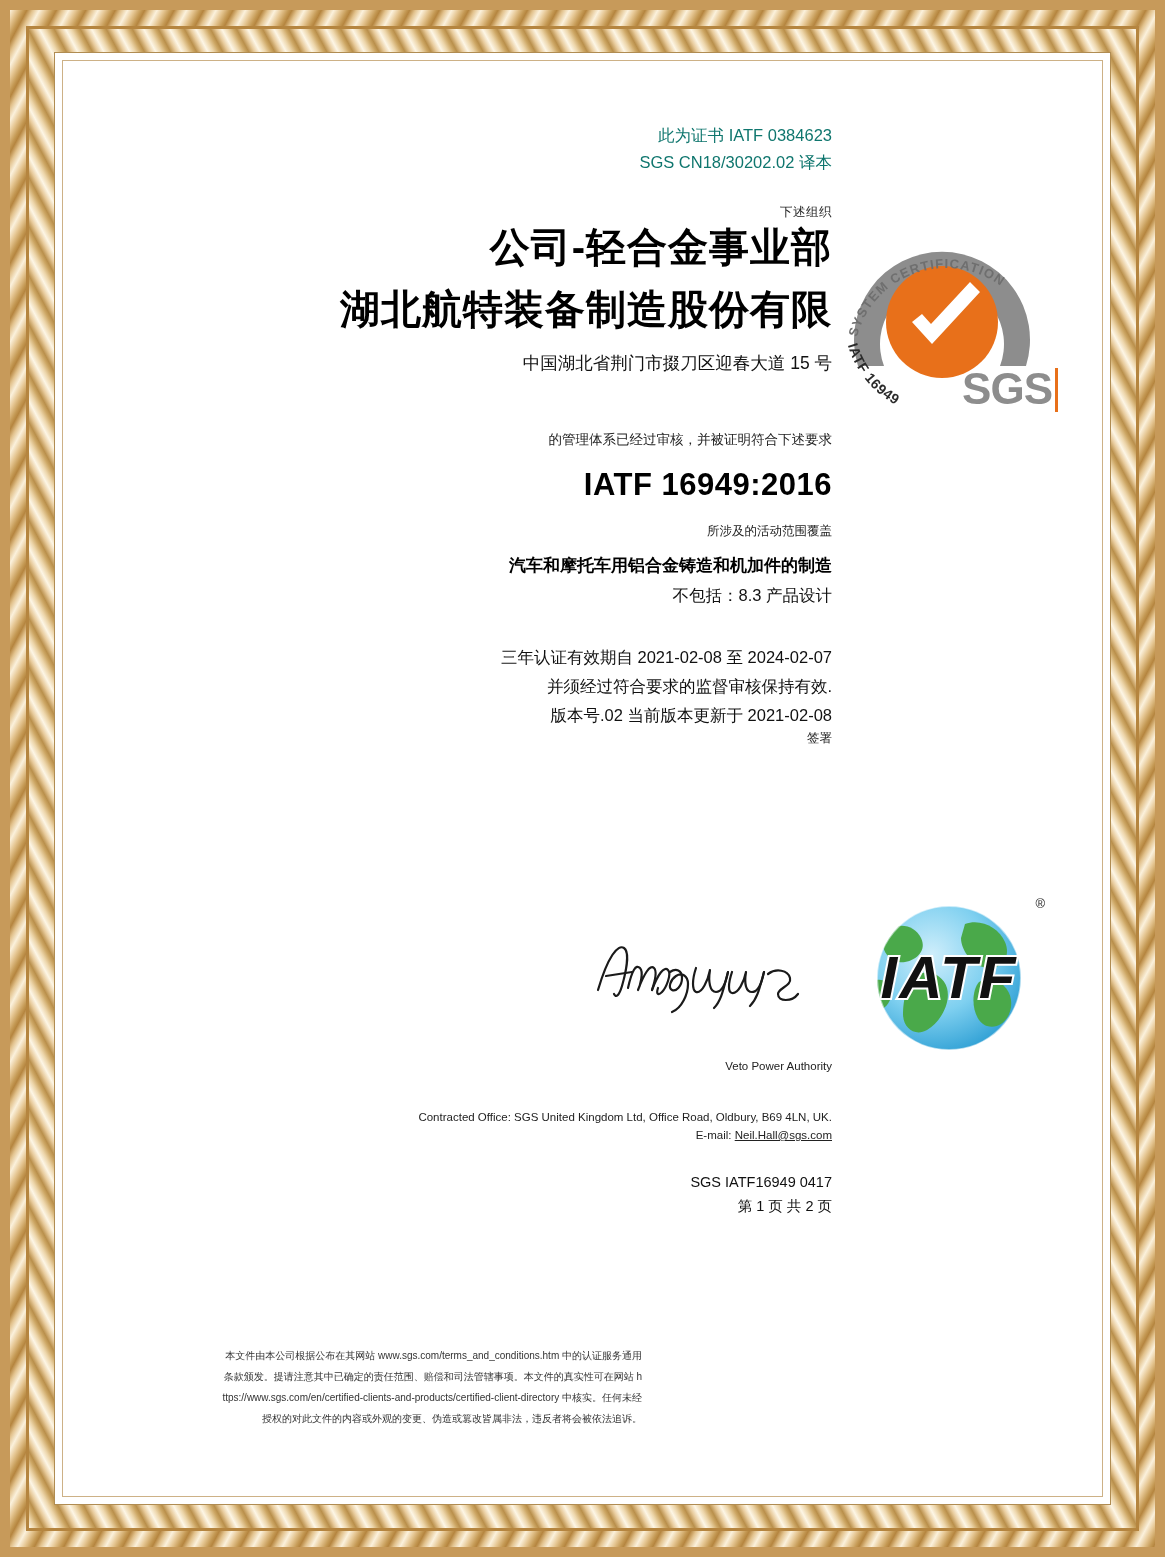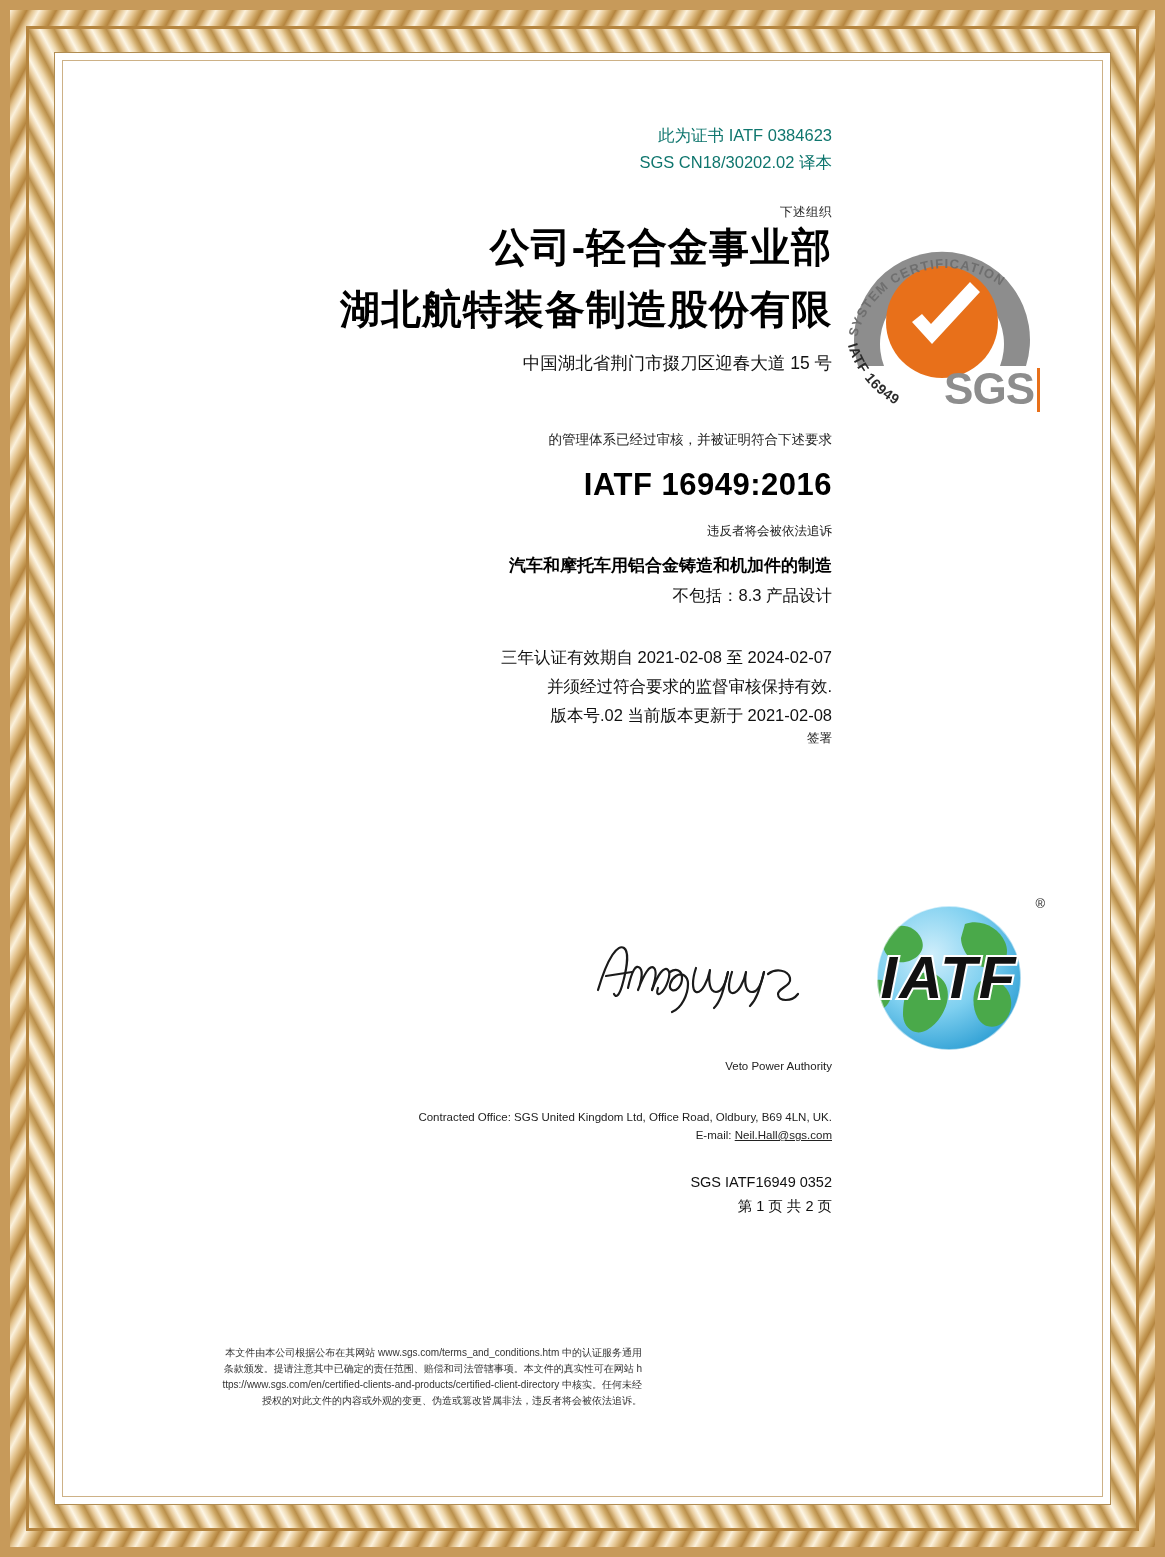--- a/index.html
+++ b/index.html
@@ -200,36 +200,36 @@
   }
 
   
   .legal {
     position: absolute;
     left: 160px;
     top: 1285px;
     width: 420px;
     text-align: right;
     font-size: 10px;
-    line-height: 16px;
+    line-height: 21px;
     color: #333;
     word-break: break-all;
   }
 
   
   .sgs-logo {
     position: absolute;
     left: 770px;
     top: 150px;
     width: 220px;
     height: 210px;
   }
   .sgs-word {
     position: absolute;
-    right: 18px;
+    right: 0;
     bottom: 6px;
     font-size: 44px;
     font-weight: bold;
     color: #8d8d8d;
     letter-spacing: -1px;
     font-family: "Liberation Sans", sans-serif;
     margin-left: 21px;
   }
   .sgs-word::after {
     content: "";
@@ -302,21 +302,21 @@
       <div class="org-name" style="margin-top:0">公司-轻合金事业部</div>
       <div class="org-name">湖北航特装备制造股份有限</div>
 
       <div class="org-addr">中国湖北省荆门市掇刀区迎春大道 15 号</div>
 
       <div class="sys-note">的管理体系已经过审核，并被证明符合下述要求</div>
 
       <div class="standard">IATF 16949:2016</div>
 
 
-      <div class="scope-label">违反者将会被依法追诉</div>
+      <div class="scope-label">所涉及的活动范围覆盖</div>
       <div class="scope-text">汽车和摩托车用铝合金铸造和机加件的制造</div>
       <div class="scope-excl">不包括：8.3 产品设计</div>
 
       <div class="validity">
         <div>三年认证有效期自 2021-02-08 至 2024-02-07</div>
         <div>并须经过符合要求的监督审核保持有效.</div>
         <div>版本号.02 当前版本更新于 2021-02-08</div>
       </div>
 
       <div class="signed-label">签署</div>
@@ -369,20 +369,20 @@
     <div class="veto">Veto Power Authority</div>
 
     <div class="contract-block">
       <div>Contracted Office: SGS United Kingdom Ltd, Office Road, Oldbury, B69 4LN, UK.</div>
       <div>
         <span>E-mail: </span><a href="#">Neil.Hall@sgs.com</a>
       </div>
     </div>
 
     <div class="docref">
-      <div>SGS IATF16949 0352</div>
+      <div>SGS IATF16949 0417</div>
       <div>第 1 页 共 2 页</div>
     </div>
 
     <div class="legal">本文件由本公司根据公布在其网站 www.sgs.com/terms_and_conditions.htm 中的认证服务通用条款颁发。提请注意其中已确定的责任范围、赔偿和司法管辖事项。本文件的真实性可在网站 https://www.sgs.com/en/certified-clients-and-products/certified-client-directory 中核实。任何未经授权的对此文件的内容或外观的变更、伪造或篡改皆属非法，违反者将会被依法追诉。</div>
 
   </div>
 </div>
 
 </body></html>

